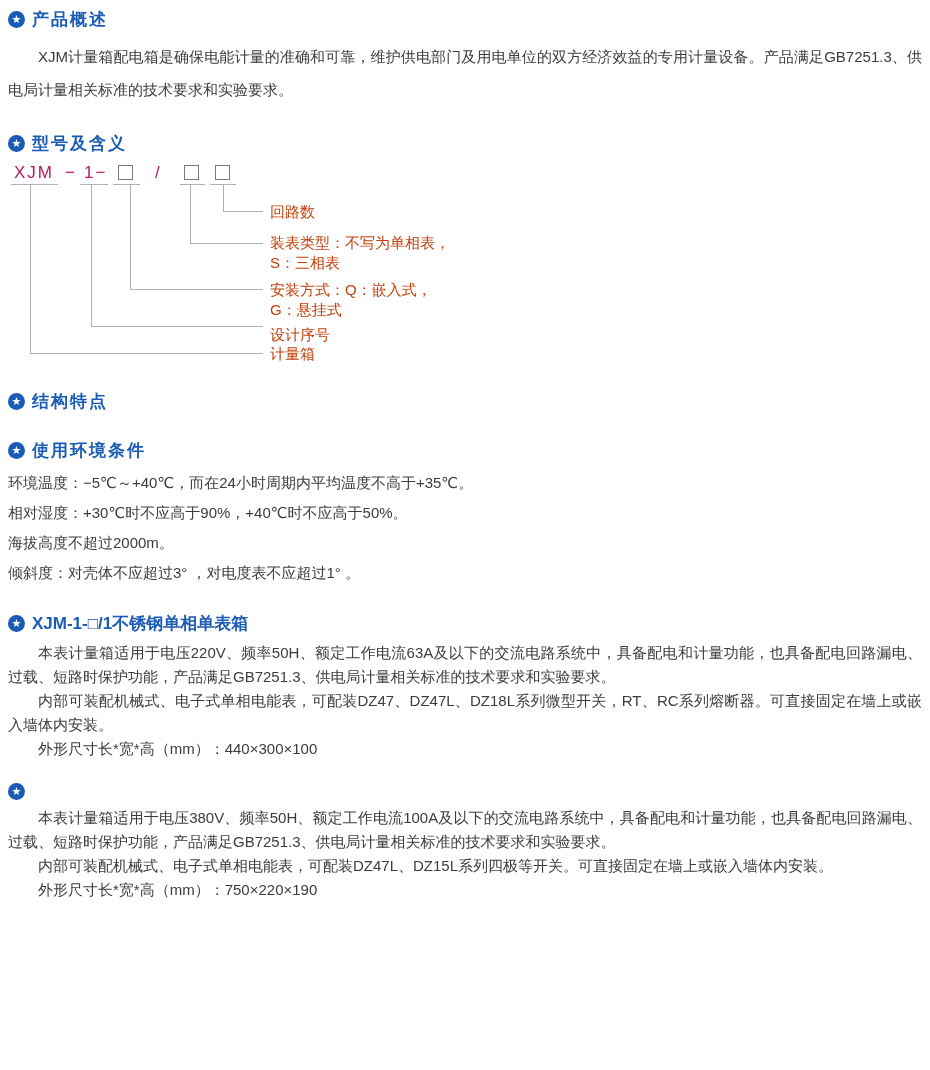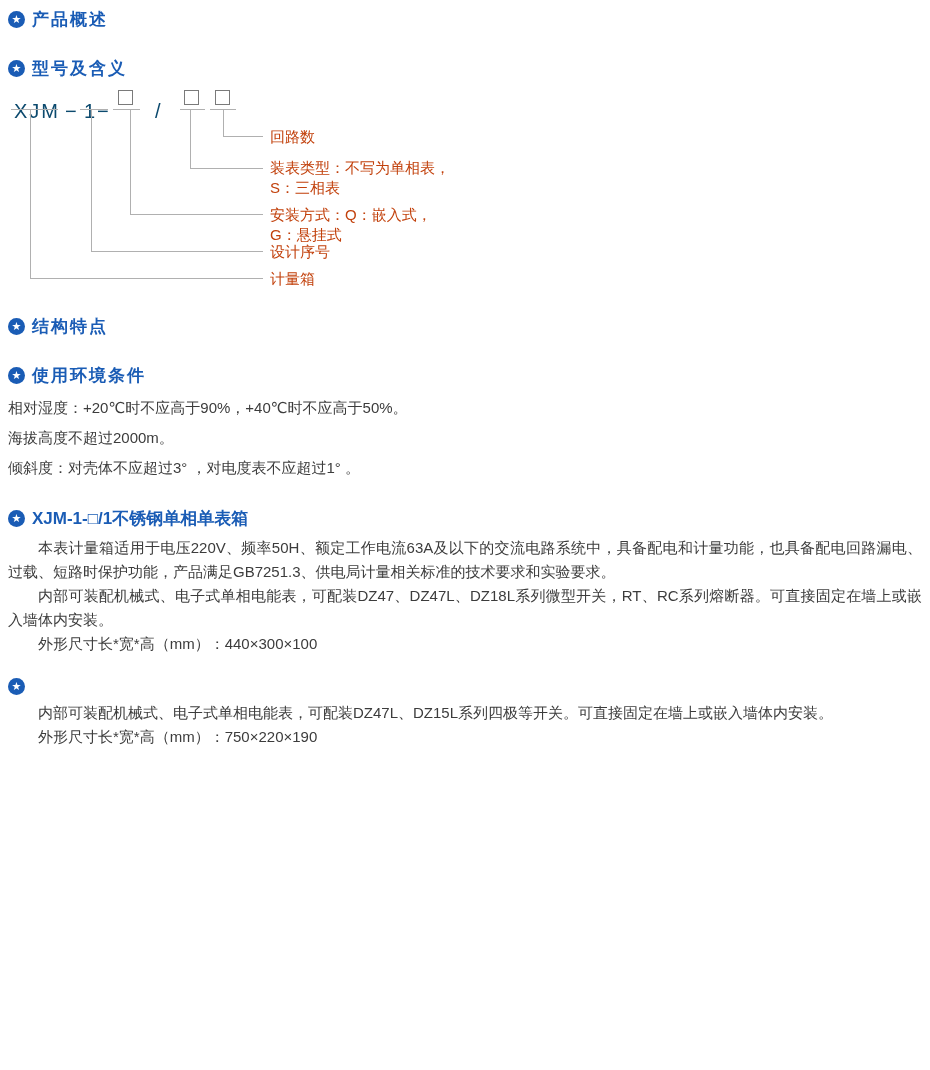--- a/index.html
+++ b/index.html
@@ -56,24 +56,24 @@
     text-align: justify;
   }
   
   .diagram {
     position: relative;
     height: 205px;
     margin-top: 8px;
   }
   .diagram .code {
     position: absolute;
-    top: 12px;
-    font-size: 20px;
+    top: 0;
+    font-size: 17px;
     letter-spacing: 2px;
-    color: #0c4a6e;
+    color: #be185d;
   }
   .diagram .pbox {
     position: absolute;
     top: 2px;
     width: 15px;
     height: 15px;
     border: 1.5px solid #7a7a7a;
     background: #ffffff;
   }
   .diagram .hl, .diagram .vl {
@@ -104,20 +104,21 @@
 </head>
 <body>
 
 <div class="section">
   <div class="heading mt-top">
     <span class="bullet">
         <span>★</span>
       </span>
     <span class="h-text cn">产品概述</span>
   </div>
+  <p class="para mt-body">XJM计量箱配电箱是确保电能计量的准确和可靠，维护供电部门及用电单位的双方经济效益的专用计量设备。产品满足GB7251.3、供电局计量相关标准的技术要求和实验要求。</p>
 </div>
 
 <div class="section">
   <div class="heading mt-h2">
     <span class="bullet">
         <span>★</span>
       </span>
     <span class="h-text cn">型号及含义</span>
   </div>
 
@@ -153,21 +154,21 @@
       <div>回路数</div>
     </div>
     <div class="dlabel" style="top:117px">
       <div>安装方式：Q：嵌入式，</div>
       <div>G：悬挂式</div>
     </div>
     <div class="dlabel" style="top:70px">
       <div>装表类型：不写为单相表，</div>
       <div>S：三相表</div>
     </div>
-    <div class="dlabel" style="top:154px">
+    <div class="dlabel" style="top:162px">
       <div>设计序号</div>
     </div>
     <div class="dlabel" style="top:181px">
       <div>计量箱</div>
     </div>
   </div>
 </div>
 
 <div class="section">
   <div class="heading mt-h3">
@@ -179,21 +180,22 @@
 </div>
 
 <div class="section">
   <div class="heading mt-h4">
     <span class="bullet">
         <span>★</span>
       </span>
     <span class="h-text cn">使用环境条件</span>
   </div>
   <div class="mt-body-sm">
-    <div class="env-line">相对湿度：+20℃时不应高于90%，+40℃时不应高于50%。</div>
+    <div class="env-line">环境温度：−5℃～+40℃，而在24小时周期内平均温度不高于+35℃。</div>
+    <div class="env-line">相对湿度：+30℃时不应高于90%，+40℃时不应高于50%。</div>
     <div class="env-line">海拔高度不超过2000m。</div>
     <div class="env-line">倾斜度：对壳体不应超过3° ，对电度表不应超过1° 。</div>
   </div>
 </div>
 
 <div class="section">
   <div class="heading mt-h5">
     <span class="bullet">
         <span>★</span>
       </span>
@@ -206,16 +208,17 @@
   </div>
 </div>
 
 <div class="section">
   <div class="heading mt-h6">
     <span class="bullet">
         <span>★</span>
       </span>
   </div>
   <div class="mt-body-sm">
+    <p class="prod-para">本表计量箱适用于电压380V、频率50H、额定工作电流100A及以下的交流电路系统中，具备配电和计量功能，也具备配电回路漏电、过载、短路时保护功能，产品满足GB7251.3、供电局计量相关标准的技术要求和实验要求。</p>
     <p class="prod-para">内部可装配机械式、电子式单相电能表，可配装DZ47L、DZ15L系列四极等开关。可直接固定在墙上或嵌入墙体内安装。</p>
     <p class="prod-para">外形尺寸长*宽*高（mm）：750×220×190</p>
   </div>
 </div>
 
 </body></html>

